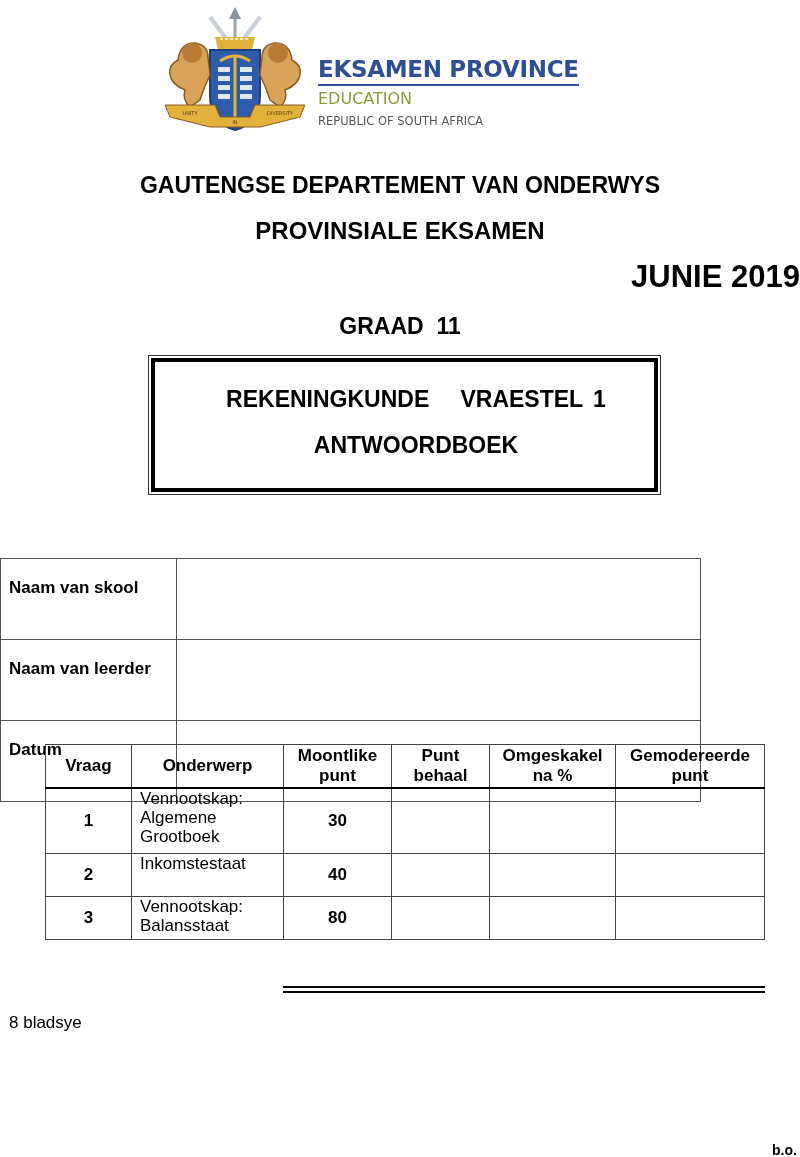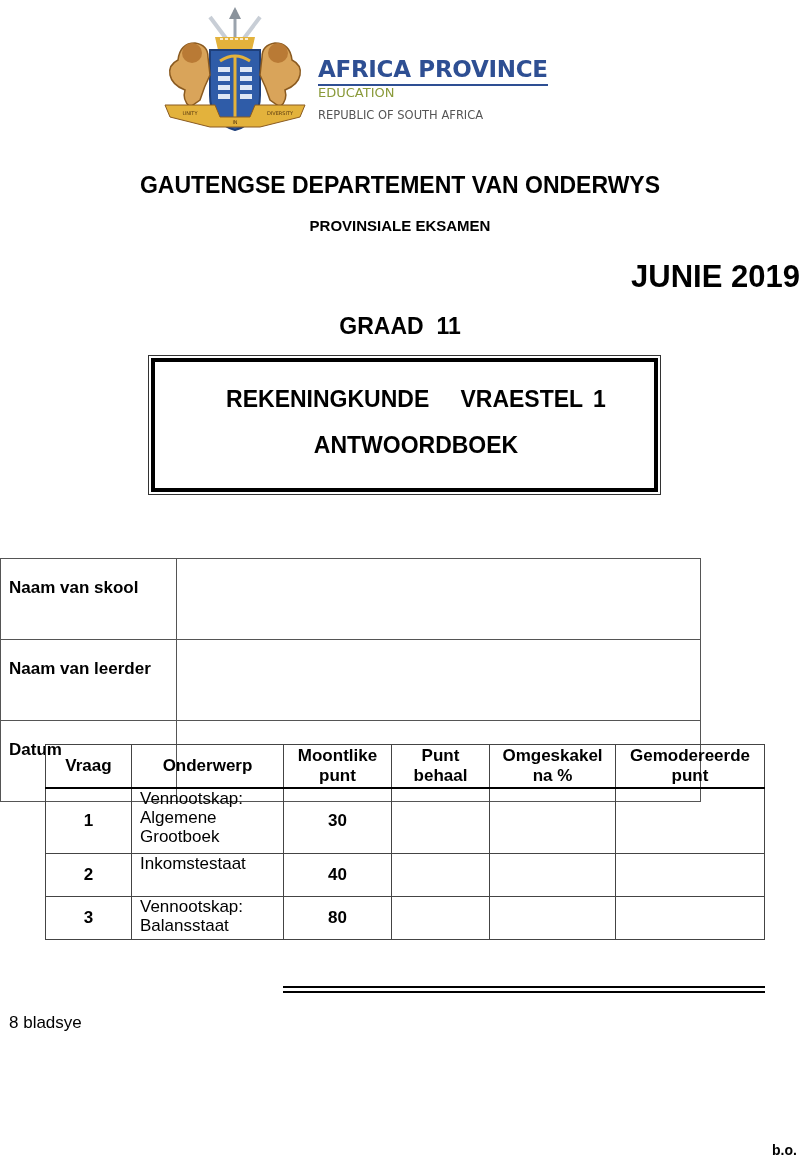--- a/index.html
+++ b/index.html
@@ -7,27 +7,27 @@
          font-family: "Liberation Sans", sans-serif; color: #000; }
   .abs { position: absolute; }
 
   
   .logo { left: 140px; top: 0px; width: 470px; height: 140px; }
   .crest { position: absolute; left: 20px; top: 5px; width: 150px; height: 130px; }
   .logo-text { position: absolute; left: 178px; top: 55px; }
   .logo-title { font-family: "DejaVu Sans", sans-serif; font-weight: bold; font-size: 23px;
                 color: #2e4f93; letter-spacing: -0.3px; line-height: 28px;
                 border-bottom: 2px solid #2e4f93; padding-bottom: 1px; white-space: nowrap; }
-  .logo-sub1 { font-family: "DejaVu Sans", sans-serif; font-size: 13px; color: #8a9a3a; margin-top: 0; line-height: 14px; }
+  .logo-sub1 { font-family: "DejaVu Sans", sans-serif; font-size: 16px; color: #8a9a3a; margin-top: 6px; line-height: 14px; }
   .logo-sub2 { font-family: "DejaVu Sans", sans-serif; font-size: 11.5px; color: #555; line-height: 15px; margin-top: 8px; }
 
   
   .h { left: 0; width: 800px; text-align: center; font-weight: bold; white-space: nowrap; }
   .h1 { top: 172px; font-size: 23px; }
-  .h2 { top: 217px; font-size: 15px; }
+  .h2 { top: 217px; font-size: 24px; }
   .h3 { top: 259px; font-size: 31px; text-align: right; }
   .h4 { top: 313px; font-size: 23px; }
 
   
   .titlebox-outer { left: 148px; top: 355px; width: 511px; height: 138px; border: 1px solid #333; }
   .titlebox-inner { position: absolute; left: 2px; top: 2px; right: 2px; bottom: 2px; border: 4px solid #000; }
   .tb-line { position: absolute; left: 0; right: 0; text-align: center; font-weight: bold; font-size: 23px; white-space: nowrap; margin-left: 23px; }
   .tb-l1 { top: 24px; word-spacing: 4px; }
   .tb-l2 { top: 70px; }
 
@@ -90,21 +90,21 @@
     <circle cx="32" cy="48" r="10" fill="#b97a35"></circle>
     <path d="M132,55 Q130,38 115,38 Q102,40 102,52 L100,70 Q106,82 110,95 L120,102 Q128,95 125,85 Q138,80 140,70 Q142,60 132,55 Z" fill="#d9a45a" stroke="#8a5a20" stroke-width="1.5"></path>
     <circle cx="118" cy="48" r="10" fill="#b97a35"></circle>
 
     <path d="M5,100 L55,100 L60,112 L90,112 L95,100 L145,100 L140,112 L100,122 L50,122 L10,112 Z" fill="#e3b23c" stroke="#8a5a20" stroke-width="1"></path>
     <text x="30" y="110" font-size="5" text-anchor="middle" fill="#5a3a10" font-family="DejaVu Sans, sans-serif">UNITY</text>
     <text x="75" y="119" font-size="5" text-anchor="middle" fill="#5a3a10" font-family="DejaVu Sans, sans-serif">IN</text>
     <text x="120" y="110" font-size="5" text-anchor="middle" fill="#5a3a10" font-family="DejaVu Sans, sans-serif">DIVERSITY</text>
   </svg>
   <div class="logo-text">
-    <div class="logo-title">AFRICA PROVINCE</div>
+    <div class="logo-title">EKSAMEN PROVINCE</div>
     <div class="logo-sub1">EDUCATION</div>
     <div class="logo-sub2">REPUBLIC OF SOUTH AFRICA</div>
   </div>
 </div>
 
 <div class="abs h h1">GAUTENGSE DEPARTEMENT VAN ONDERWYS</div>
 <div class="abs h h2">PROVINSIALE EKSAMEN</div>
 <div class="abs h h3">JUNIE 2019</div>
 <div class="abs h h4" style="white-space:pre;">GRAAD  11</div>
 

